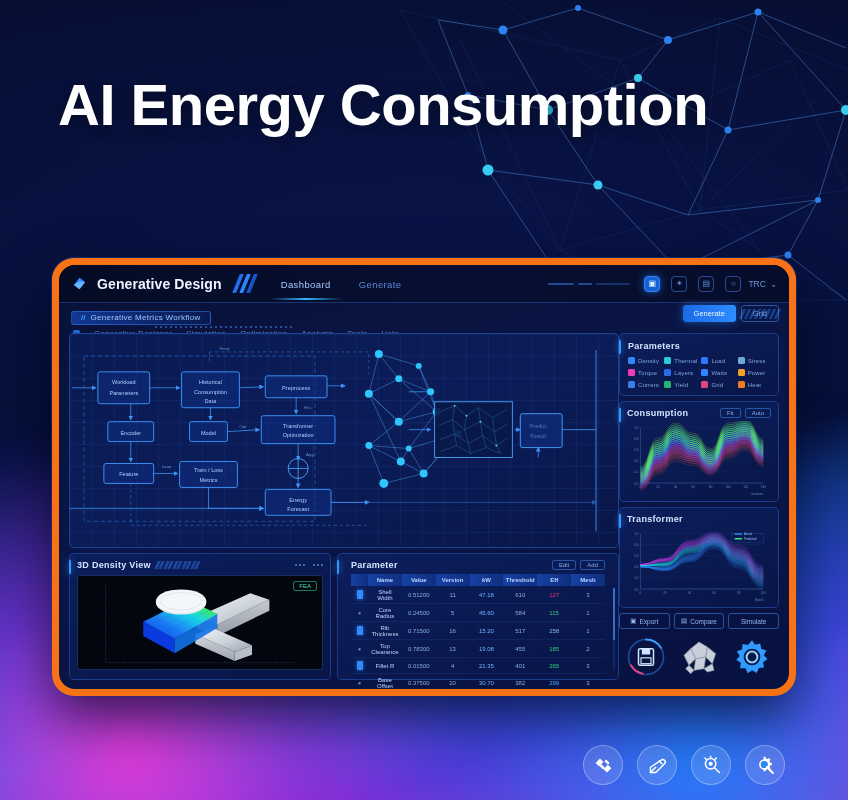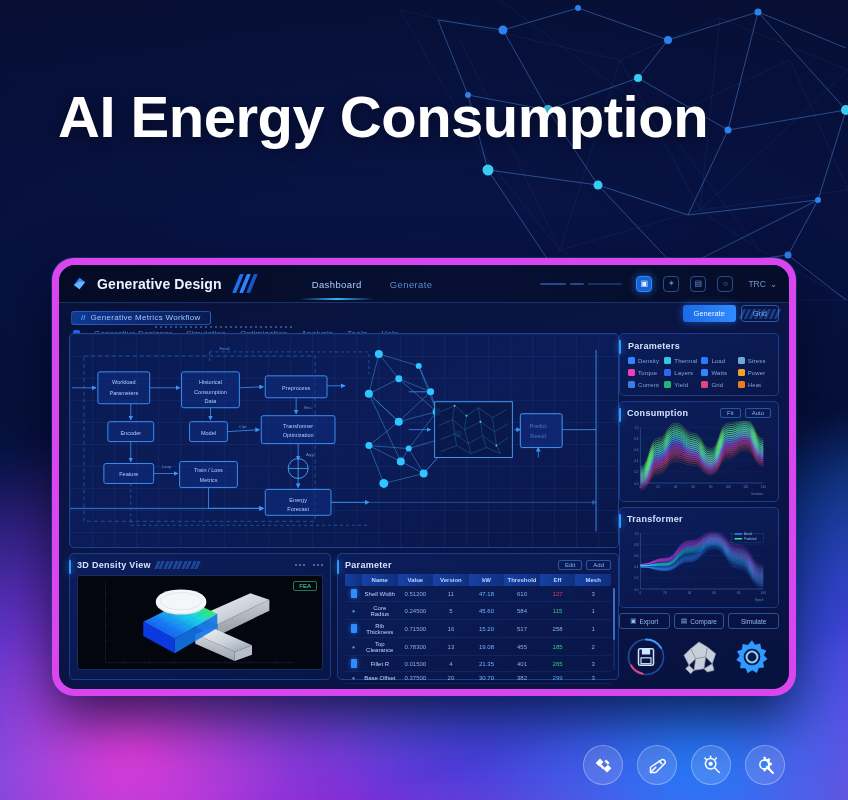--- a/index.html
+++ b/index.html
@@ -39,31 +39,31 @@
     position:absolute; left:0; top:0; width:100%; height:300px;
     background:linear-gradient(180deg, rgba(6,14,50,.92) 0%, rgba(7,16,58,.55) 60%, rgba(7,16,58,0) 100%);
   }
 
   
   #net { position:absolute; right:0; top:0; width:420px; height:330px; opacity:.92; }
   #netFull { position:absolute; inset:0; width:848px; height:800px; opacity:.5; pointer-events:none;}
 
   
   #title {
-    position:absolute; left:58px; top:78px; width:680px;
+    position:absolute; left:58px; top:66px; width:680px;
     color:#fff; font-weight:700; font-size:58px; line-height:1.36;
     letter-spacing:-0.5px;
     text-shadow:0 3px 14px rgba(0,0,0,.45);
   }
   #title .l { display:block; }
 
   
   #tablet {
     position:absolute; left:52px; top:258px; width:744px; height:438px;
-    background:#d946ef;
+    background:#f97316;
     border-radius:22px;
     padding:7px;
     box-shadow:0 22px 54px rgba(2,6,30,.72), 0 0 0 1px rgba(60,110,220,.35);
   }
   #screen {
     position:relative; width:100%; height:100%;
     background:linear-gradient(165deg,#081138 0%,#0a1648 48%,#081240 100%);
     border-radius:16px; overflow:hidden;
   }
 
@@ -73,32 +73,32 @@
     background:linear-gradient(90deg,#050b24 0%,#071033 55%,#060d2a 100%);
     border-bottom:1px solid rgba(60,120,230,.35);
     display:flex; align-items:center; padding:0 12px;
   }
   #logo { width:17px; height:17px; margin-right:9px; flex:0 0 auto; }
   #appTitle { color:#eef4ff; font-size:14px; font-weight:700; letter-spacing:.1px; }
   .slashes { margin-left:14px; display:flex; gap:3px; flex:0 0 auto; }
   .slashes i { display:block; width:4px; height:19px; background:#1f6ff0; transform:skewX(-22deg); border-radius:1px; }
   .slashes i:nth-child(2){ background:#2a83ff; }
   .slashes i:nth-child(3){ background:#1555c8; }
-  #hdrTabs { display:flex; gap:24px; margin-left:56px; }
+  #hdrTabs { display:flex; gap:24px; margin-left:25px; }
   .htab { color:#5e86cf; font-size:9.5px; letter-spacing:.4px; padding:11px 2px 10px; position:relative; filter:blur(.45px); }
   .htab.on { color:#a8ccff; }
   .htab.on:after { content:""; position:absolute; left:-10px; right:-10px; bottom:0; height:2px;
     background:linear-gradient(90deg,rgba(40,160,255,0),#37b4ff,rgba(40,160,255,0)); }
   #hdrDeco { margin-left:auto; display:flex; align-items:center; gap:4px; }
   #hdrDeco .bar { height:2px; background:rgba(60,130,240,.5); border-radius:2px; }
   #hdrIcons { display:flex; align-items:center; gap:11px; margin-left:14px; }
   .hicon { width:16px; height:16px; border-radius:4px; border:1px solid rgba(70,140,240,.5);
            display:flex; align-items:center; justify-content:center; color:#5f93e6; font-size:8px; }
   .hicon.act { background:#1561d8; border-color:#2f86ff; color:#dff0ff; box-shadow:0 0 8px rgba(40,140,255,.6); }
-  #hdrUser { color:#6e95d6; font-size:8.5px; margin-left:15px; display:flex; gap:4px; align-items:center; filter:blur(.35px); }
+  #hdrUser { color:#6e95d6; font-size:8.5px; margin-left:7px; display:flex; gap:4px; align-items:center; filter:blur(.35px); }
 
   
   #subBar { position:relative; height:30px; padding:3px 12px 0; }
   #crumbTag {
     display:inline-flex; align-items:center; gap:5px;
     background:linear-gradient(90deg,rgba(24,80,200,.62),rgba(18,60,165,.18));
     border:1px solid rgba(60,140,255,.45);
     border-radius:3px; padding:2px 9px; height:14px;
   }
   #crumbTag .sl { color:#3e97ff; font-size:8px; font-weight:700; }
@@ -176,21 +176,21 @@
   #view3dHead .dots i b { width:2px; height:2px; background:#4a86dd; border-radius:50%; display:block; }
   #v3Slash { display:flex; gap:2px; margin-left:5px; flex:1; }
   #v3Slash i { display:block; width:2.5px; height:8px; background:rgba(45,115,225,.5); transform:skewX(-24deg); }
   #v3Canvas { position:absolute; left:7px; right:7px; top:21px; bottom:9px; background:#03060f;
               border:1px solid rgba(45,110,215,.4); border-radius:3px; overflow:hidden; }
   #v3Canvas svg { position:absolute; inset:0; width:100%; height:100%; }
   #v3Badge { position:absolute; right:5px; top:5px; border:1px solid rgba(50,200,140,.6); border-radius:2px;
              color:#4fe3a0; font-size:6px; padding:1px 5px; filter:blur(.35px); }
 
   
-  #tablePanel { position:absolute; left:278px; top:220px; width:282px; bottom:9px; padding:6px 7px 4px; display:flex; flex-direction:column; }
+  #tablePanel { position:absolute; left:278px; top:220px; width:282px; bottom:9px; padding:6px 13px 4px; display:flex; flex-direction:column; }
   #tableHead { display:flex; align-items:center; justify-content:space-between; margin-bottom:4px; }
   #tableHead .mini { display:flex; gap:4px; }
   table { width:100%; border-collapse:collapse; table-layout:fixed; }
   th { background:linear-gradient(90deg,rgba(26,80,195,.72),rgba(22,66,170,.5));
        color:#b8d4ff; font-size:6px; font-weight:600; padding:3px 2px; text-align:center; filter:blur(.4px); }
   th:first-child { width:17px; }
   td { font-size:6px; padding:2.5px 2px; text-align:center; color:#86aee2; filter:blur(.45px);
        border-bottom:1px solid rgba(45,105,205,.16); }
   td.c1 { color:#b9d5ff; }
   td.c3 { color:#6fb6ff; }

